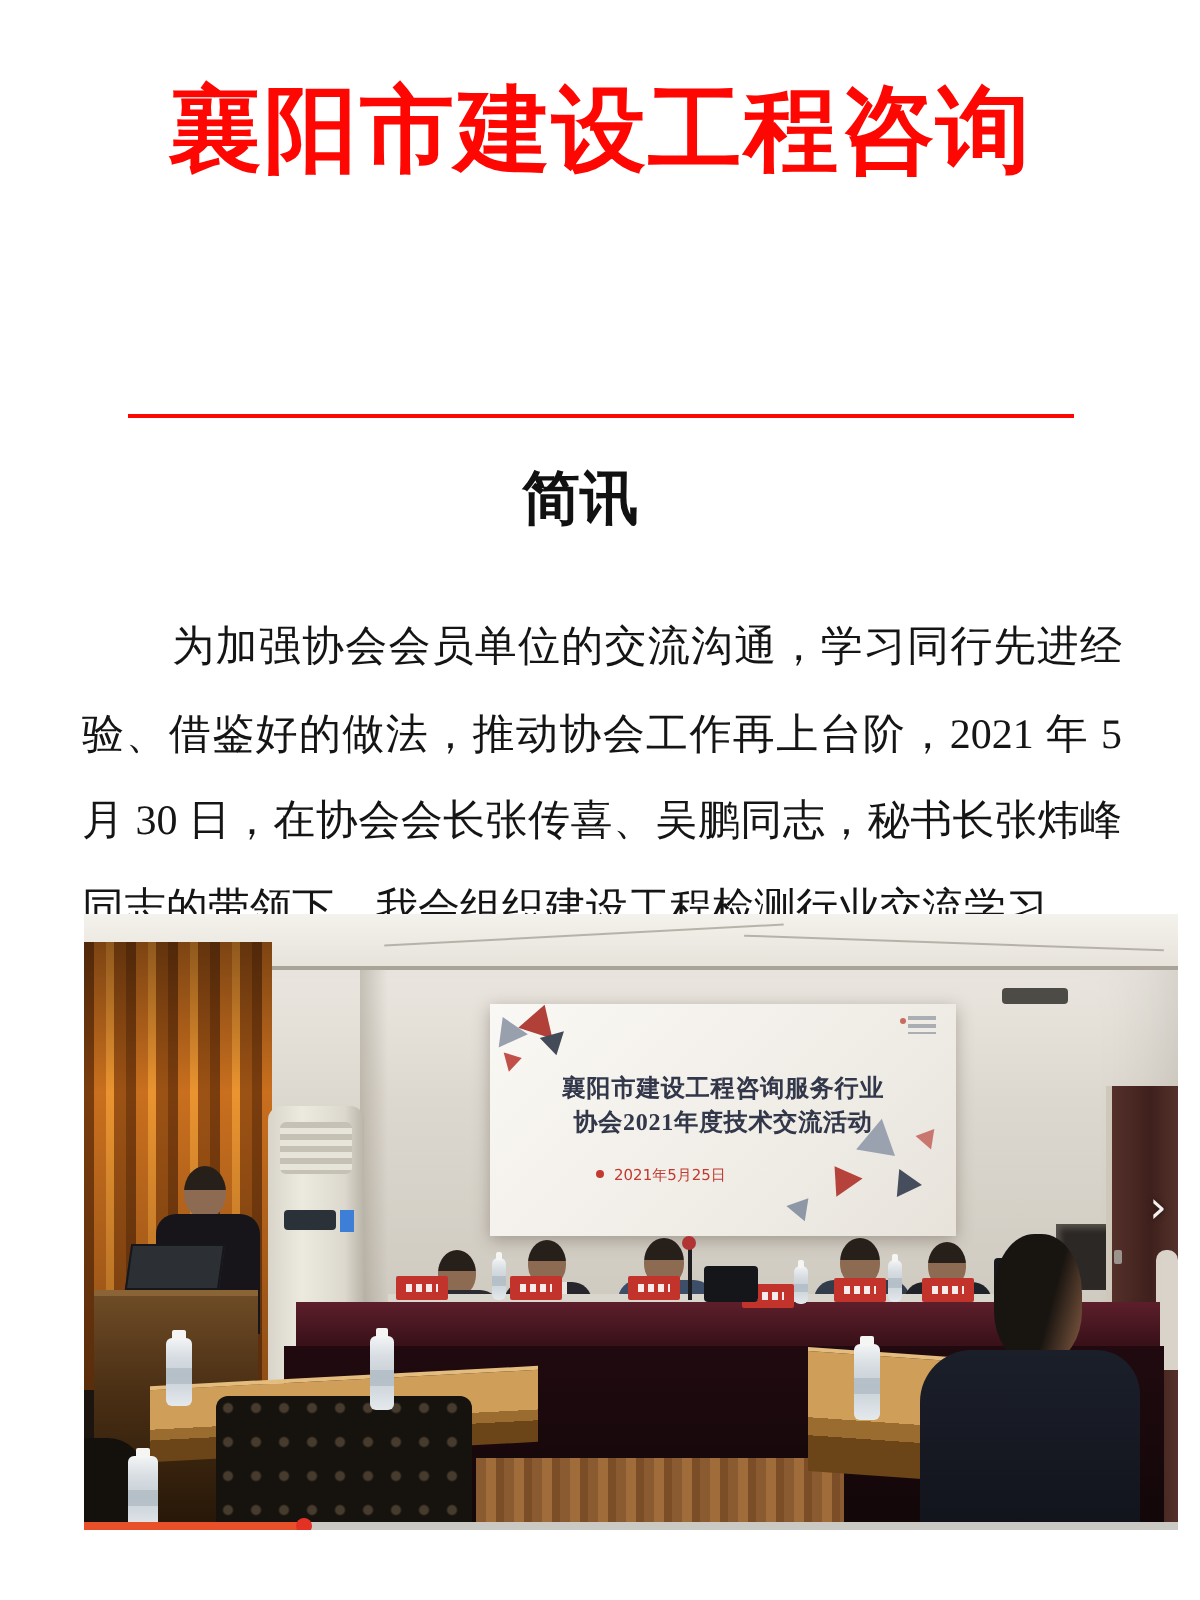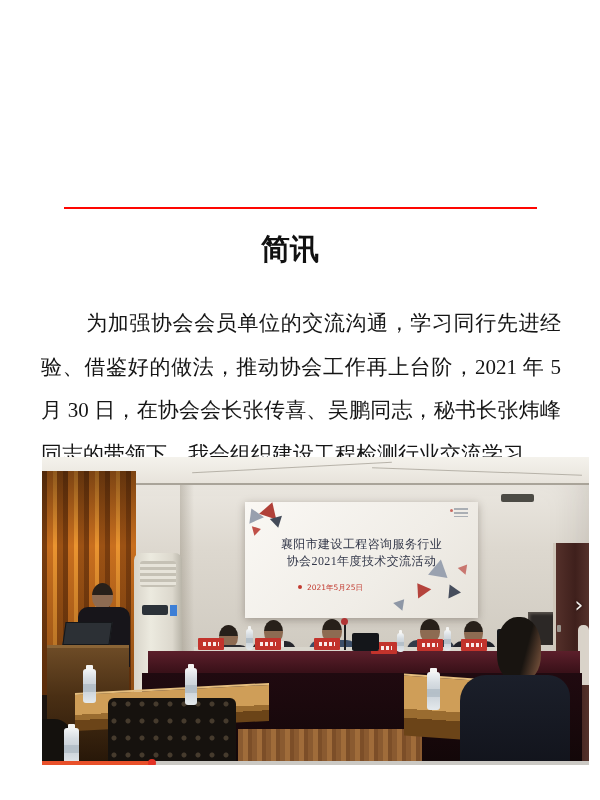--- a/index.html
+++ b/index.html
@@ -47,21 +47,21 @@
     border:1px solid #15171a;transform:skewX(-8deg);}
 
   .head{position:absolute;border-radius:50% 50% 46% 46%;
     background:linear-gradient(180deg,#27201a 0 46%,#8d6b52 46%);}
   .torso{position:absolute;border-radius:10px 10px 0 0;}
 
   .screen{position:absolute;left:203px;top:45px;width:233px;height:116px;
     background:linear-gradient(135deg,#faf8f4 0%,#f0ede7 60%,#e7e3db 100%);
     box-shadow:0 2px 8px rgba(60,50,40,.35);}
   .screen-title{position:absolute;left:0;right:0;top:34px;text-align:center;color:#323749;
-    font-family:"Liberation Serif","DejaVu Serif",serif;font-weight:400;
+    font-family:"Liberation Serif","DejaVu Serif",serif;font-weight:700;
     font-size:12px;line-height:16.5px;letter-spacing:.4px;}
   .screen-date{position:absolute;left:62px;top:81px;color:#c23a30;font-size:7.5px;
     font-family:"DejaVu Sans","Liberation Sans",sans-serif;}
   .screen-date::before{content:"";position:absolute;left:-9px;top:2px;width:4px;height:4px;
     border-radius:50%;background:#c23a30;}
   .screen-logo{position:absolute;right:10px;top:6px;width:14px;height:9px;opacity:.8;
     background:repeating-linear-gradient(180deg,#9aa0a8 0 2px,#f0ede7 2px 4px);}
   .screen-logo::after{content:"";position:absolute;left:-4px;top:1px;width:3px;height:3px;border-radius:50%;background:#c04a40;}
   .tri{position:absolute;width:0;height:0;border-style:solid;}
 
@@ -113,20 +113,21 @@
   .progress-dot{position:absolute;left:106px;top:-2px;width:8px;height:8px;border-radius:50%;background:#e33224;}
 
   .next-chevron{position:absolute;left:528px;top:136px;width:18px;height:24px;color:#f4f2ee;
     font-family:"DejaVu Sans",sans-serif;font-size:22px;line-height:24px;text-align:center;
     text-shadow:0 0 3px rgba(0,0,0,.6);cursor:pointer;}
 </style>
 </head>
 <body>
 
 <div class="doc-title">
+  <div>襄阳市建设工程咨询</div>
 </div>
 <div class="red-rule"></div>
 
 <div class="section-heading">简讯</div>
 
 <p class="body-par">为加强协会会员单位的交流沟通，学习同行先进经验、借鉴好的做法，推动协会工作再上台阶，2021 年 5 月 30 日，在协会会长张传喜、吴鹏同志，秘书长张炜峰同志的带领下，我会组织建设工程检测行业交流学习。</p>
 
 <div class="photo">
   <div class="ceiling"></div>
   <div class="ceil-line" style="left:150px;top:10px;width:200px;transform:rotate(-3deg);"></div>

